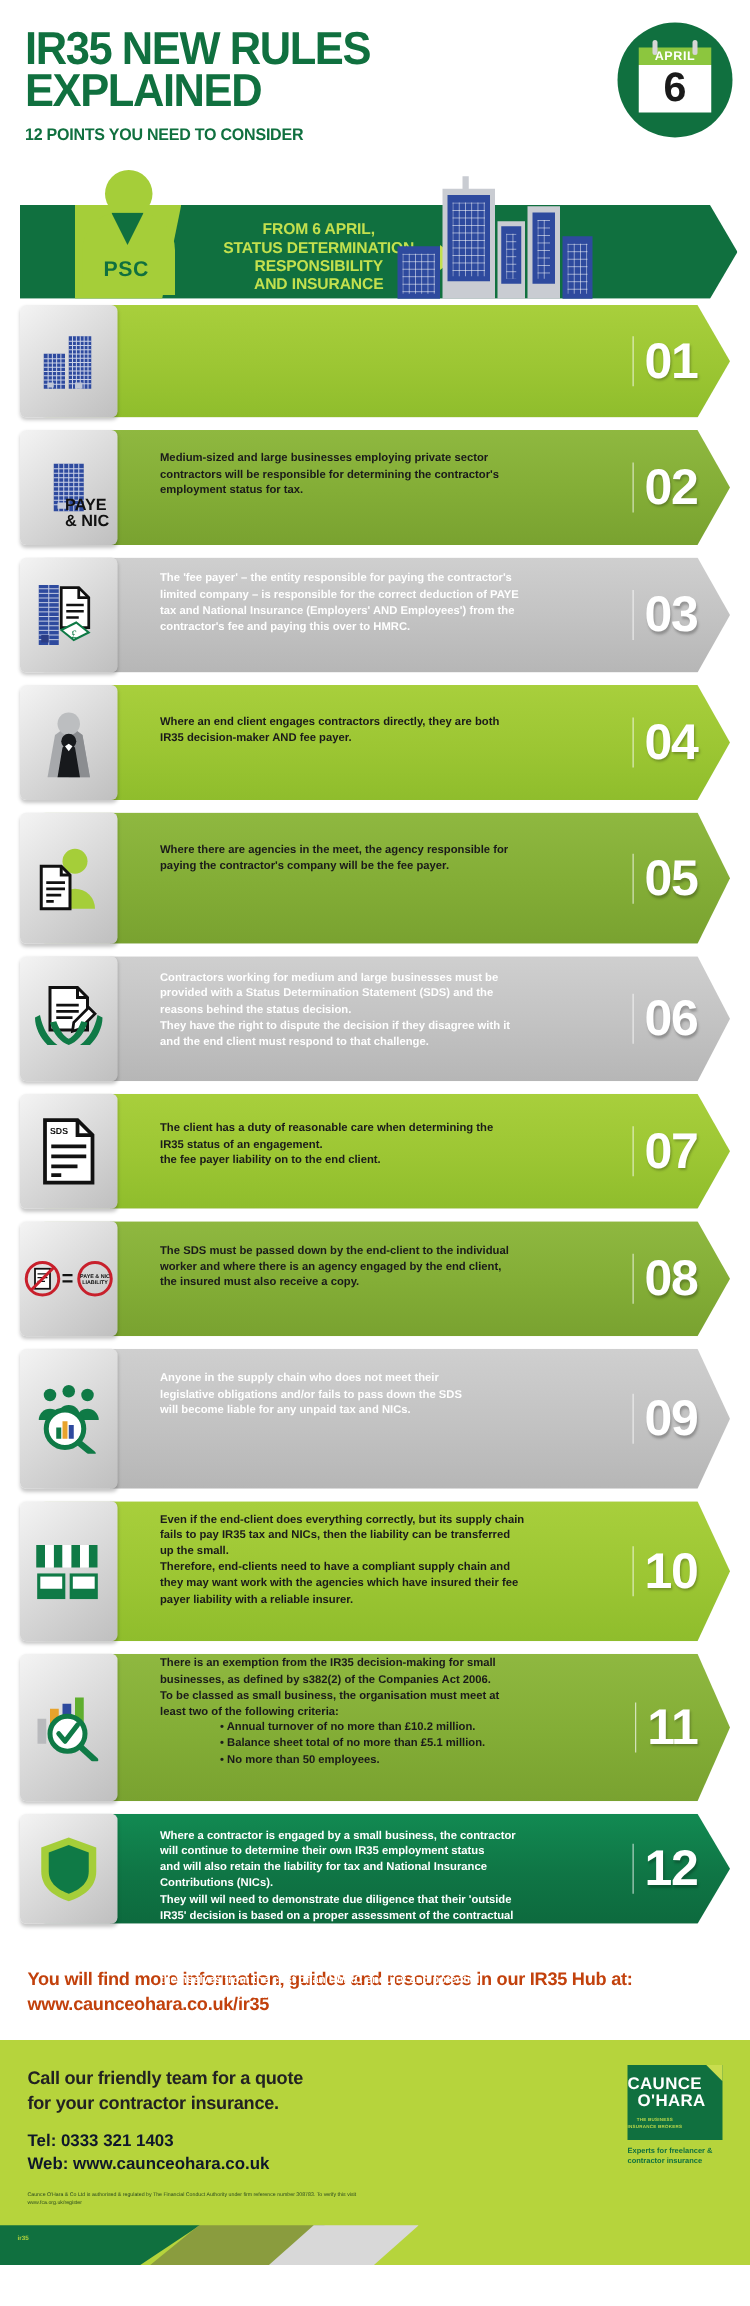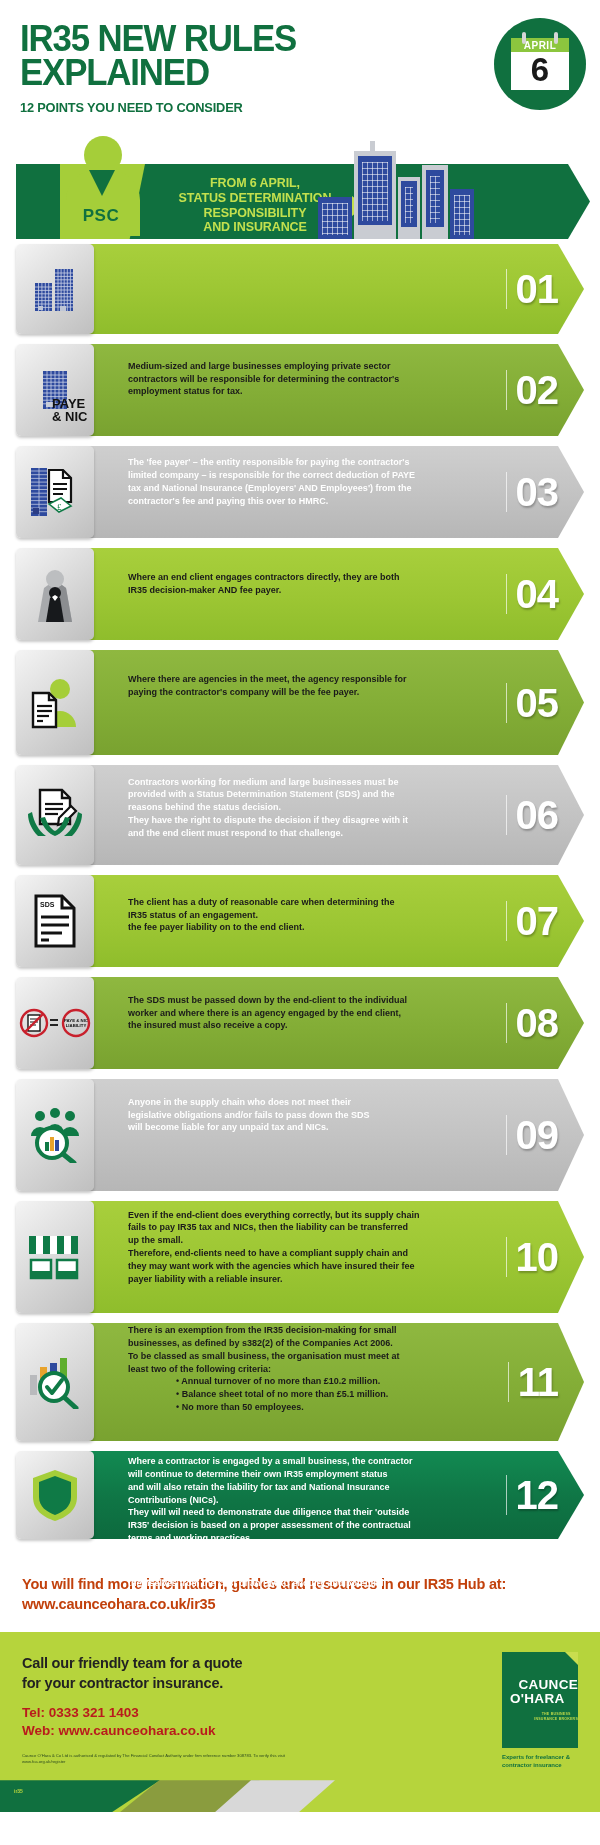--- a/index.html
+++ b/index.html
@@ -141,28 +141,28 @@
   
   .hub {
     padding: 26px 22px 18px 22px;
     font-size: 14.5px; font-weight: bold; color: #c2410c; line-height: 1.35;
     letter-spacing: -0.2px;
   }
   .cta {
     background: #b6d43c; padding: 22px 22px 14px 22px; position: relative; height: 148px;
   }
   .cta-h { font-size: 14.5px; font-weight: bold; color: #222222; line-height: 1.35; letter-spacing: -0.2px; }
-  .cta-c { margin-top: 11px; font-size: 13.5px; font-weight: bold; color: #b91c1c; line-height: 1.35; }
+  .cta-c { margin-top: 11px; font-size: 13.5px; font-weight: bold; color: #0f172a; line-height: 1.35; }
   .cta-small { margin-top: 12px; font-size: 4.2px; color: #2b4a1e; line-height: 1.5; max-width: 300px; }
   .logo-box {
     position: absolute; right: 22px; top: 20px; width: 76px;
   }
   .logo-sq {
-    width: 76px; height: 96px; background: #10703f; position: relative;
-    display:flex; flex-direction:column; align-items:flex-end; justify-content:center;
+    width: 76px; height: 60px; background: #10703f; position: relative;
+    display:flex; flex-direction:column; align-items:flex-start; justify-content:center;
   }
   .logo-corner { position:absolute; right:0; top:0; width:0; height:0;
     border-top: 13px solid #c9dd4f; border-left: 13px solid transparent; }
   .logo-n1 { color:#ffffff; font-size:13.5px; font-weight:bold; line-height:1.05; letter-spacing:.3px; }
   .logo-n2 { color:#ffffff; font-size:13.5px; font-weight:bold; line-height:1.05; letter-spacing:.3px; align-self:flex-start; margin-left:8px;}
   .logo-tag { color:#b8d64a; font-size:3.6px; font-weight:bold; margin-top:6px; text-align:center; line-height:1.35; letter-spacing:.2px;}
   .logo-sub { margin-top:6px; font-size:6px; color:#10703f; font-weight:bold; line-height:1.3; }
   .foot-strip { height: 32px; position: relative; overflow: hidden; background:#b6d43c; }
   .fs1 { position:absolute; left:0; bottom:0; width:160px; height:32px; background:#10703f;
          clip-path: polygon(0 0, 100% 0, 70% 100%, 0 100%); }
@@ -593,21 +593,20 @@
         </div>
 
     </div>
     <div class="row-text" style="height:118px;">
         <div class="ln">Where a contractor is engaged by a small business, the contractor</div>
         <div class="ln">will continue to determine their own IR35 employment status</div>
         <div class="ln">and will also retain the liability for tax and National Insurance</div>
         <div class="ln">Contributions (NICs).</div>
         <div class="ln">They will wil need to demonstrate due diligence that their 'outside</div>
         <div class="ln">IR35' decision is based on a proper assessment of the contractual</div>
-        <div class="ln">terms and working practices.</div>
       </div>
     <div class="row-num">11</div>
     </div>
     <div class="row darkgreen" style="height: 88px;">
     <div class="arrow-band" style="height:88px;"></div>
     <div class="notch" style="height:88px;"></div>
     <div class="icon-plate" style="height:88px;">
       <div class="ic">
           <svg width="52" height="56" viewBox="0 0 52 56">
       <path d="M26 3 L48 11 V30 C48 43 38 50 26 54 C14 50 4 43 4 30 V11 Z" fill="#a5ce39"></path>

